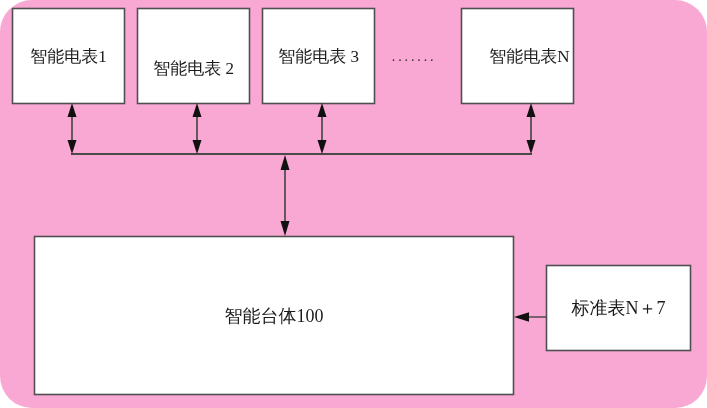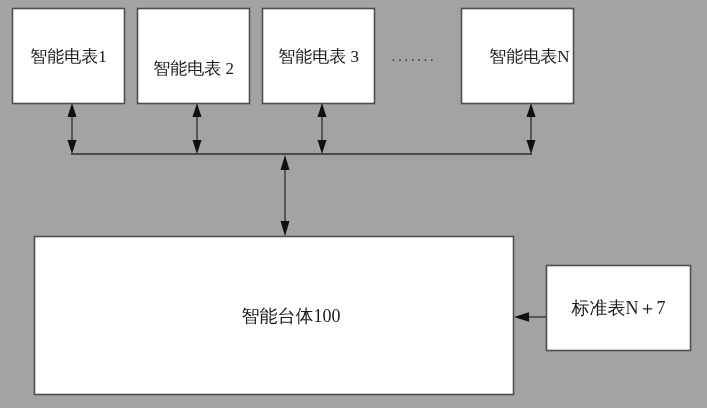--- a/index.html
+++ b/index.html
@@ -7,22 +7,23 @@
     padding: 0;
     background: #ffffff;
   }
   body {
     font-family: "Liberation Serif", "DejaVu Serif", serif;
   }
   #diagram-root {
     position: relative;
     width: 707px;
     height: 408px;
-    background: #a3a3a3;
+    background: #f9a8d4;
     overflow: hidden;
+    border-radius: 32px;
   }
   #diagram-svg {
     position: absolute;
     top: 0;
     left: 0;
     width: 707px;
     height: 408px;
     display: block;
   }
   .node-box {
@@ -131,17 +132,17 @@
   <div class="node-label meter-label" style="left:12px; top:8px; width:113px; height:96px;">智能电表1</div>
 
   <div class="node-label meter-label" style="left:137px; top:20px; width:113px; height:96px;">智能电表 2</div>
 
   <div class="node-label meter-label" style="left:262px; top:8px; width:113px; height:96px;">智能电表 3</div>
 
   <div class="node-label meter-label" style="left:461px; top:8px; width:137px; height:96px;">智能电表N</div>
 
   <div class="ellipsis-label" style="left:391px; top:52px;">·······</div>
 
-  <div class="node-label bench-label" style="left:34px; top:236px; width:480px; height:159px;margin-left:17px;">智能台体100</div>
+  <div class="node-label bench-label" style="left:34px; top:236px; width:480px; height:159px;">智能台体100</div>
 
   <div class="node-label standard-label" style="left:546px; top:265px; width:145px; height:86px;">标准表N＋7</div>
 
 </div>
 
 </body></html>

